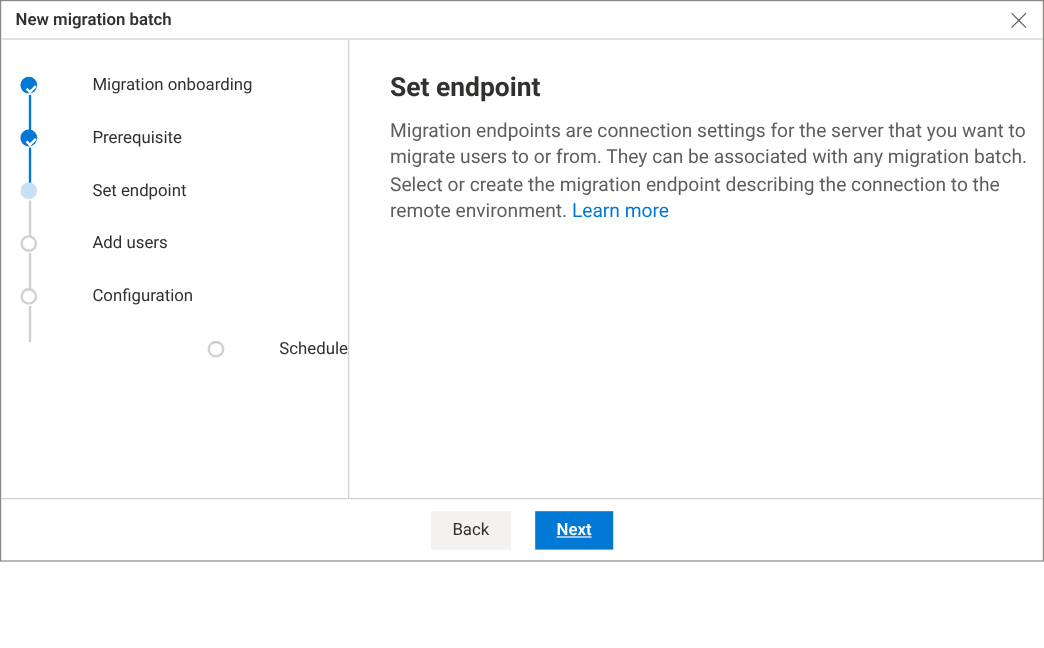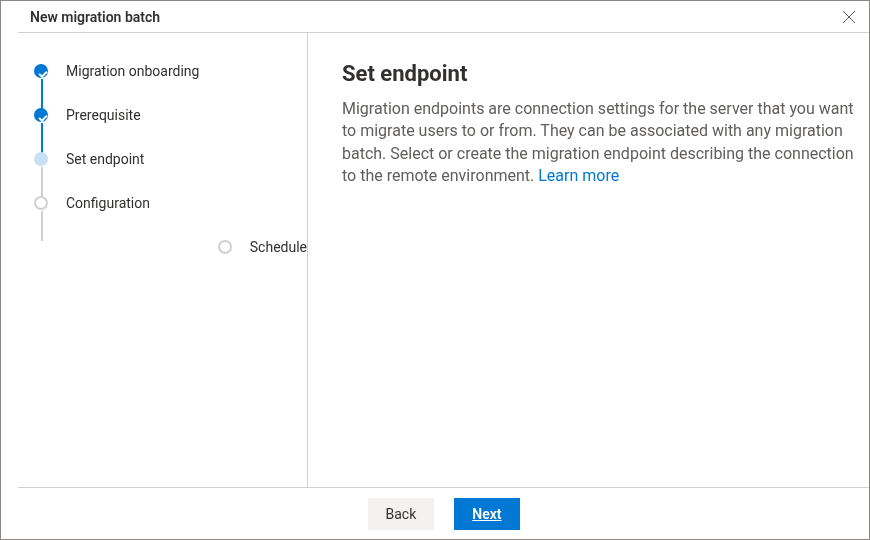--- a/index.html
+++ b/index.html
@@ -12,26 +12,25 @@
   }
   * { box-sizing: border-box; }
   body {
     margin: 0;
     font-family: "Segoe UI", -apple-system, BlinkMacSystemFont, Roboto, Helvetica, Arial, sans-serif;
     color: var(--text);
     background: #fff;
   }
   .window {
     width: 870px;
-    height: 540px;
+    height: 468px;
     border: 1px solid #8a8886;
     display: flex;
     flex-direction: column;
     position: relative;
-    padding-left: 17px;
   }
   .titlebar {
     height: 32px;
     display: flex;
     align-items: center;
     justify-content: space-between;
     padding: 0 12px;
     border-bottom: 1px solid var(--border);
   }
   .titlebar .title {
@@ -53,20 +52,21 @@
   .sidebar {
     width: 290px;
     border-right: 1px solid var(--border);
     padding: 30px 0 0 16px;
   }
   .step {
     display: flex;
     align-items: flex-start;
     position: relative;
     padding-bottom: 28px;
+    gap: 28px;
   }
   .step:last-child { padding-bottom: 0; justify-content: flex-end; }
   .step-circle {
     width: 14px; height: 14px;
     border-radius: 50%;
     border: 2px solid var(--border);
     background: #fff;
     flex-shrink: 0;
     margin-top: 1px;
     position: relative;
@@ -229,20 +229,25 @@
         <div class="step-label">Prerequisite</div>
       </div>
       <div class="step current">
         <div class="step-circle"></div>
         <div class="step-line"></div>
         <div class="step-label">Set endpoint</div>
       </div>
       <div class="step">
         <div class="step-circle"></div>
         <div class="step-line"></div>
+        <div class="step-label">Add users</div>
+      </div>
+      <div class="step">
+        <div class="step-circle"></div>
+        <div class="step-line"></div>
         <div class="step-label">Configuration</div>
       </div>
       <div class="step">
         <div class="step-circle"></div>
         <div class="step-label">Schedule</div>
       </div>
     </div>
 
     <div class="main">
       <h1>Set endpoint</h1>

